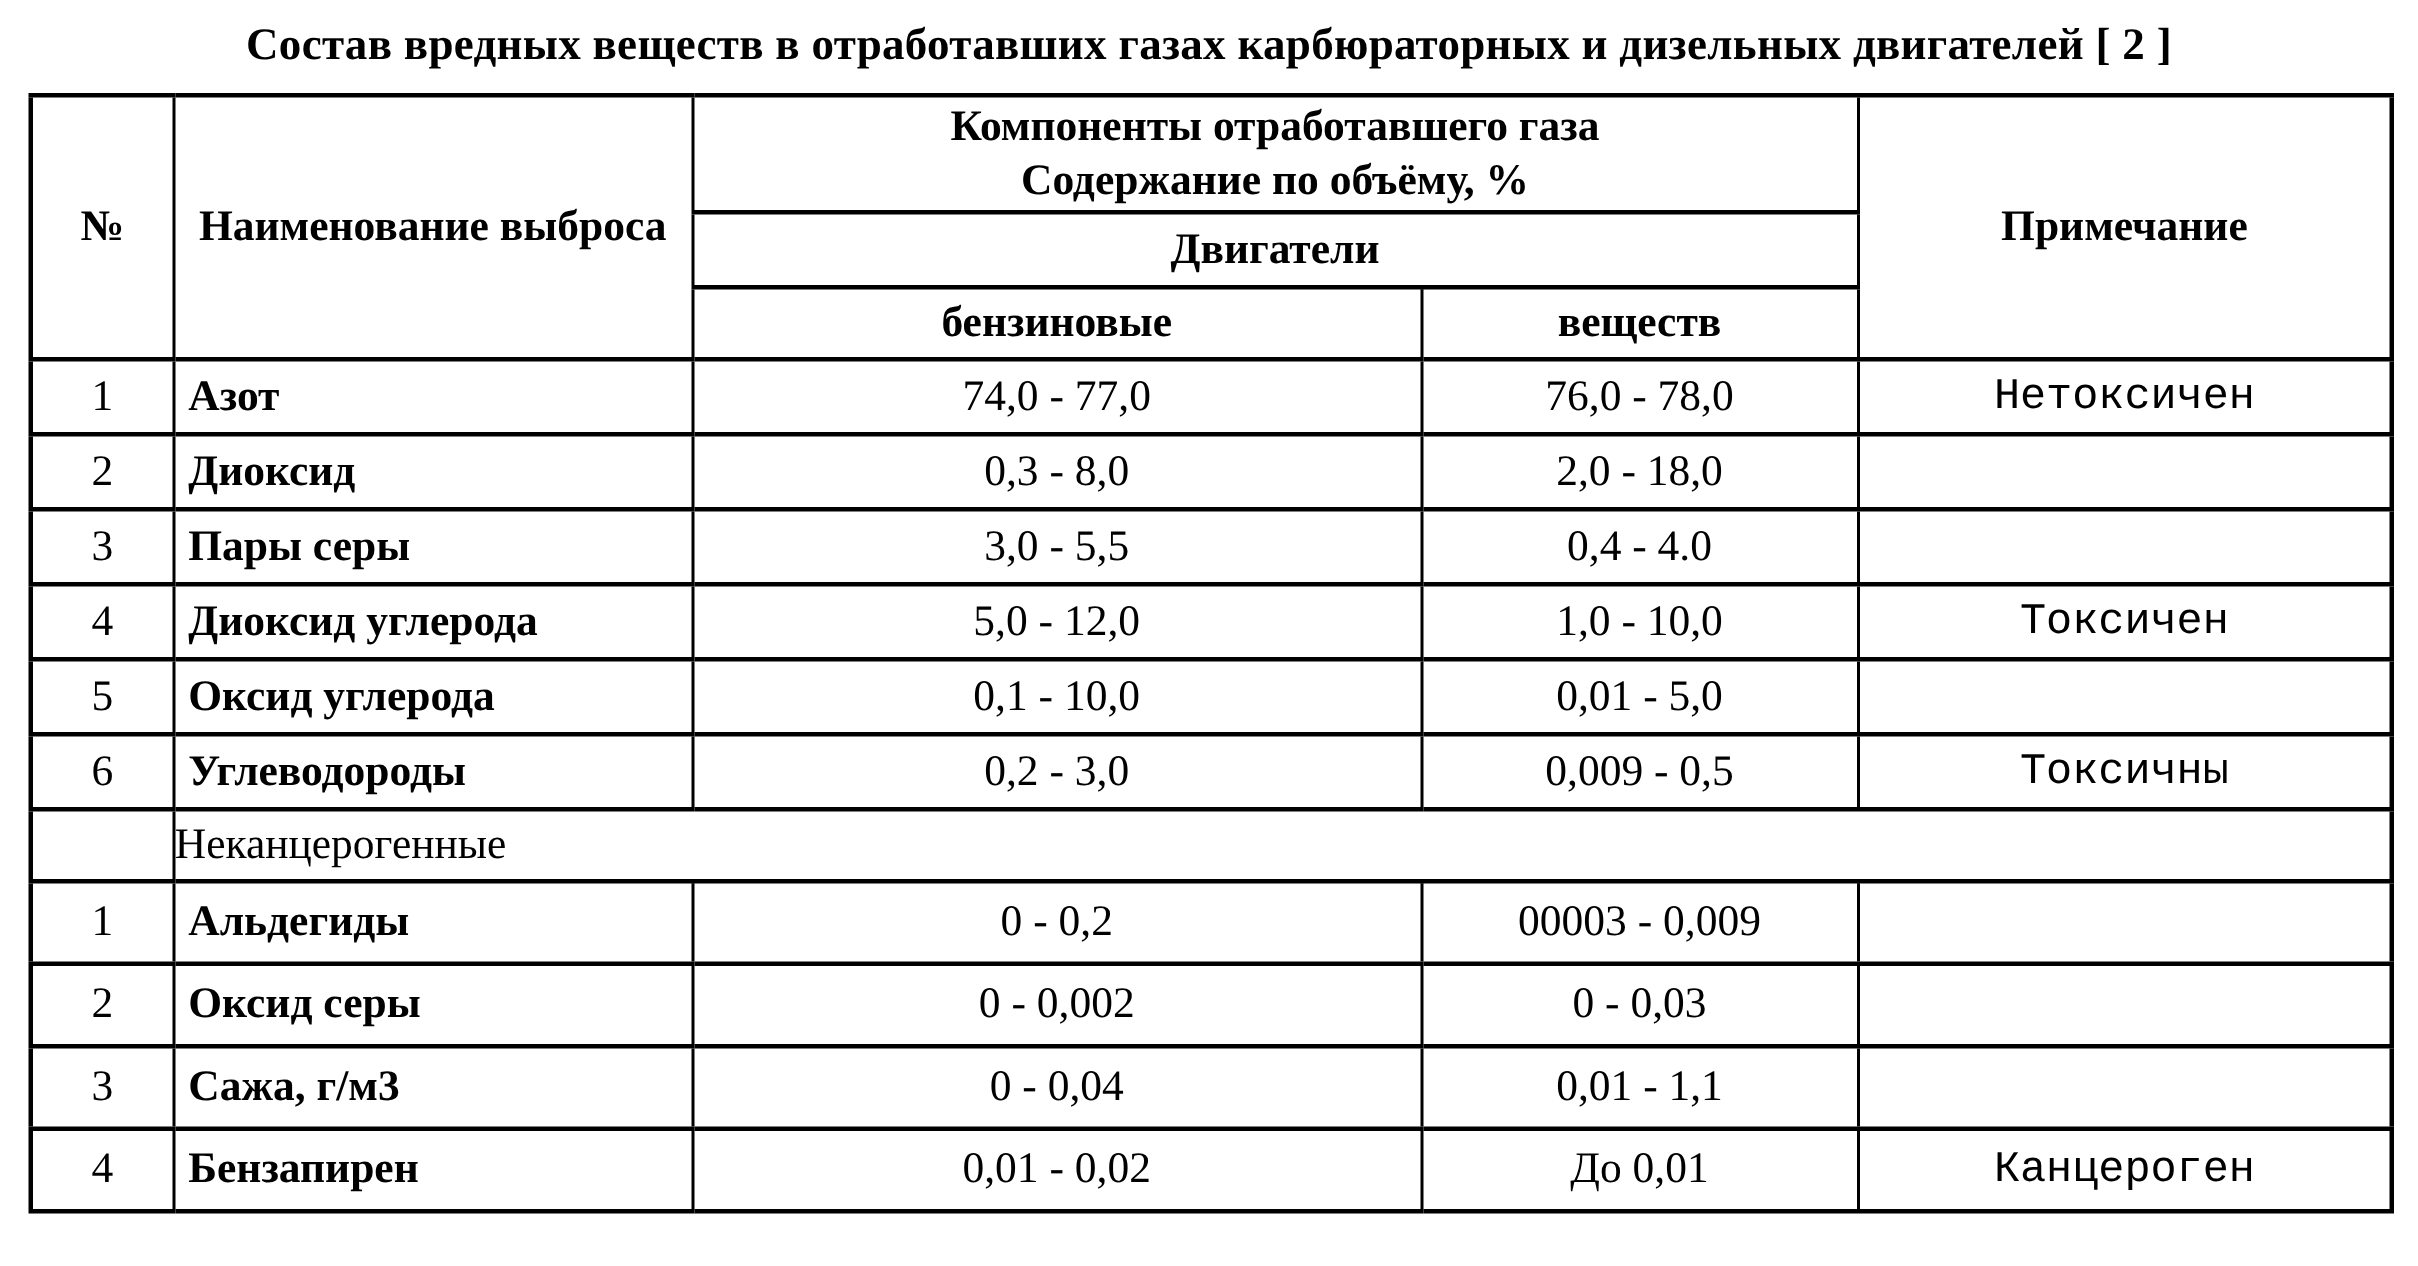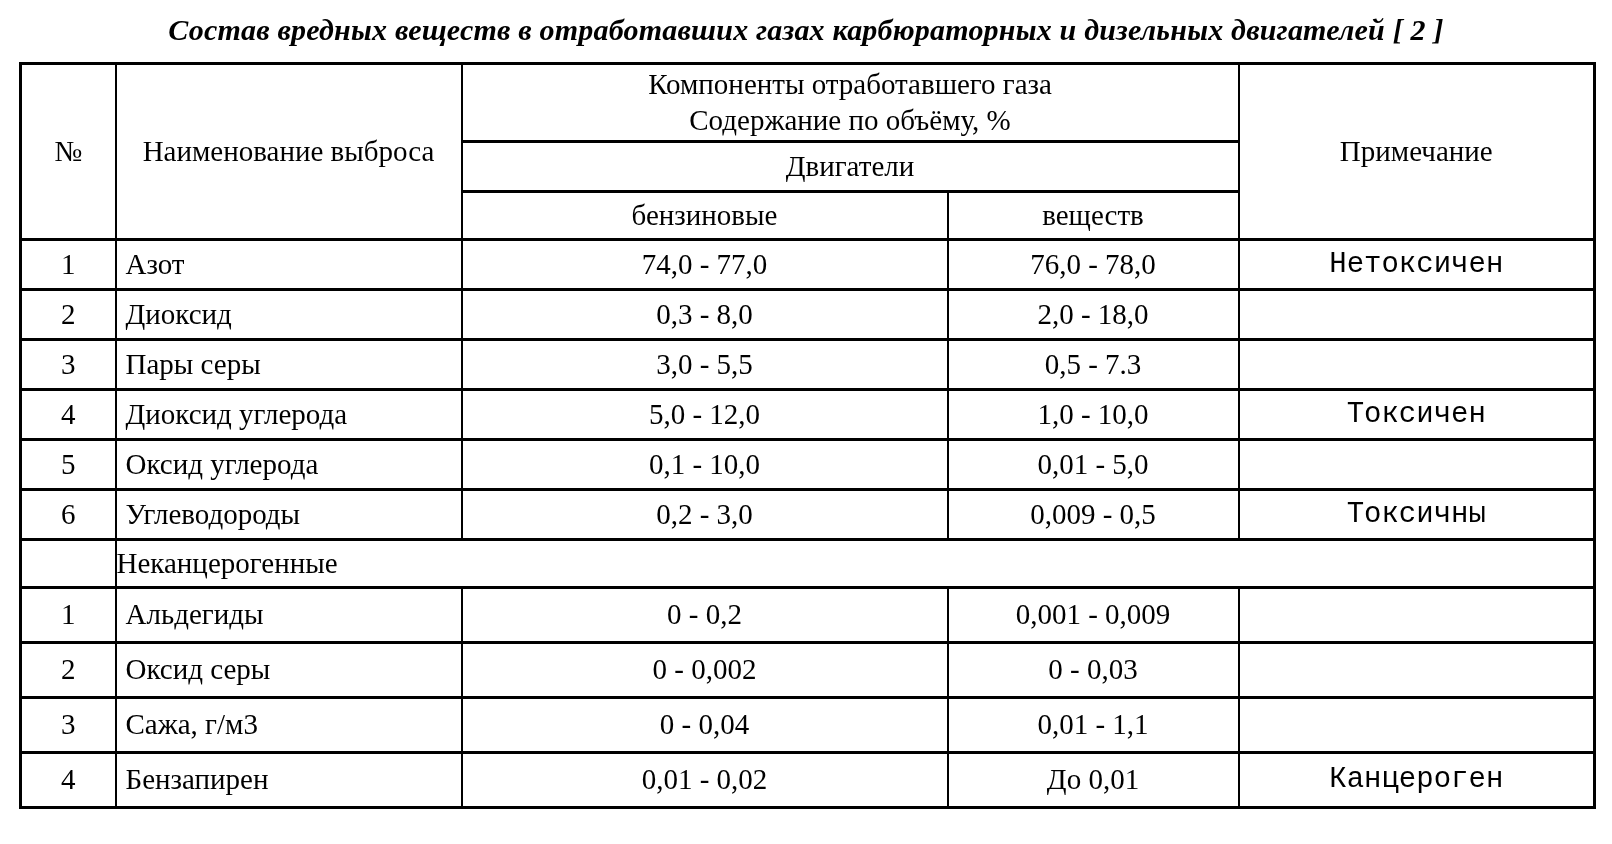--- a/index.html
+++ b/index.html
@@ -12,49 +12,48 @@
     font-family: "Liberation Serif", "DejaVu Serif", serif;
   }
   .title {
     margin: 0;
     padding-top: 13px;
     padding-bottom: 15px;
     text-align: center;
     font-weight: bold;
     font-size: 30px;
     letter-spacing: 0.2px;
-    font-style: italic;
   }
   table.main {
     border-collapse: collapse;
     table-layout: fixed;
     margin-left: 19px;
     width: 1574px;
     border: 3px solid #000;
   }
   th, td {
     border-left: 2px solid #000;
     border-right: 2px solid #000;
     border-top: 3px solid #000;
     border-bottom: 3px solid #000;
     font-size: 29px;
     line-height: 1.22;
     vertical-align: middle;
     padding: 0;
     overflow: hidden;
   }
-  th { font-weight: normal; text-align: center; }
+  th { font-weight: bold; text-align: center; }
   .h1 { height: 78px; }
   .h2 { height: 50px; }
   .h3 { height: 48px; }
   .r  { height: 50px; }
   .rsec { height: 48px; }
   .r2 { height: 55px; }
   td.num  { text-align: center; }
-  td.name { text-align: left; padding-left: 9px; }
+  td.name { text-align: left; padding-left: 9px; font-weight: bold; }
   td.val  { text-align: center; margin-left: 44px; }
   td.note { text-align: center; font-family: Liberation Mono, monospace; }
   td.section-cell { text-align: left; font-weight: normal; }
   .two-line div { text-align: center; }
 </style>
 </head>
 <body>
 
 <div class="title">Состав вредных веществ в отработавших газах карбюраторных и дизельных двигателей [ 2 ]</div>
 
@@ -96,21 +95,21 @@
       <td class="num">2</td>
       <td class="name">Диоксид</td>
       <td class="val">0,3 - 8,0</td>
       <td class="val">2,0 - 18,0</td>
       <td class="note"></td>
     </tr>
     <tr class="r">
       <td class="num">3</td>
       <td class="name">Пары серы</td>
       <td class="val">3,0 - 5,5</td>
-      <td class="val">0,5 - 7.3</td>
+      <td class="val">0,4 - 4.0</td>
       <td class="note"></td>
     </tr>
     <tr class="r">
       <td class="num">4</td>
       <td class="name">Диоксид углерода</td>
       <td class="val">5,0 - 12,0</td>
       <td class="val">1,0 - 10,0</td>
       <td class="note">Токсичен</td>
     </tr>
     <tr class="r">
@@ -128,21 +127,21 @@
       <td class="note">Токсичны</td>
     </tr>
     <tr class="rsec">
       <td class="num"></td>
       <td class="section-cell" colspan="4">Неканцерогенные</td>
     </tr>
     <tr class="r2">
       <td class="num">1</td>
       <td class="name">Альдегиды</td>
       <td class="val">0 - 0,2</td>
-      <td class="val">0,001 - 0,009</td>
+      <td class="val">00003 - 0,009</td>
       <td class="note"></td>
     </tr>
     <tr class="r2">
       <td class="num">2</td>
       <td class="name">Оксид серы</td>
       <td class="val">0 - 0,002</td>
       <td class="val">0 - 0,03</td>
       <td class="note"></td>
     </tr>
     <tr class="r2">

